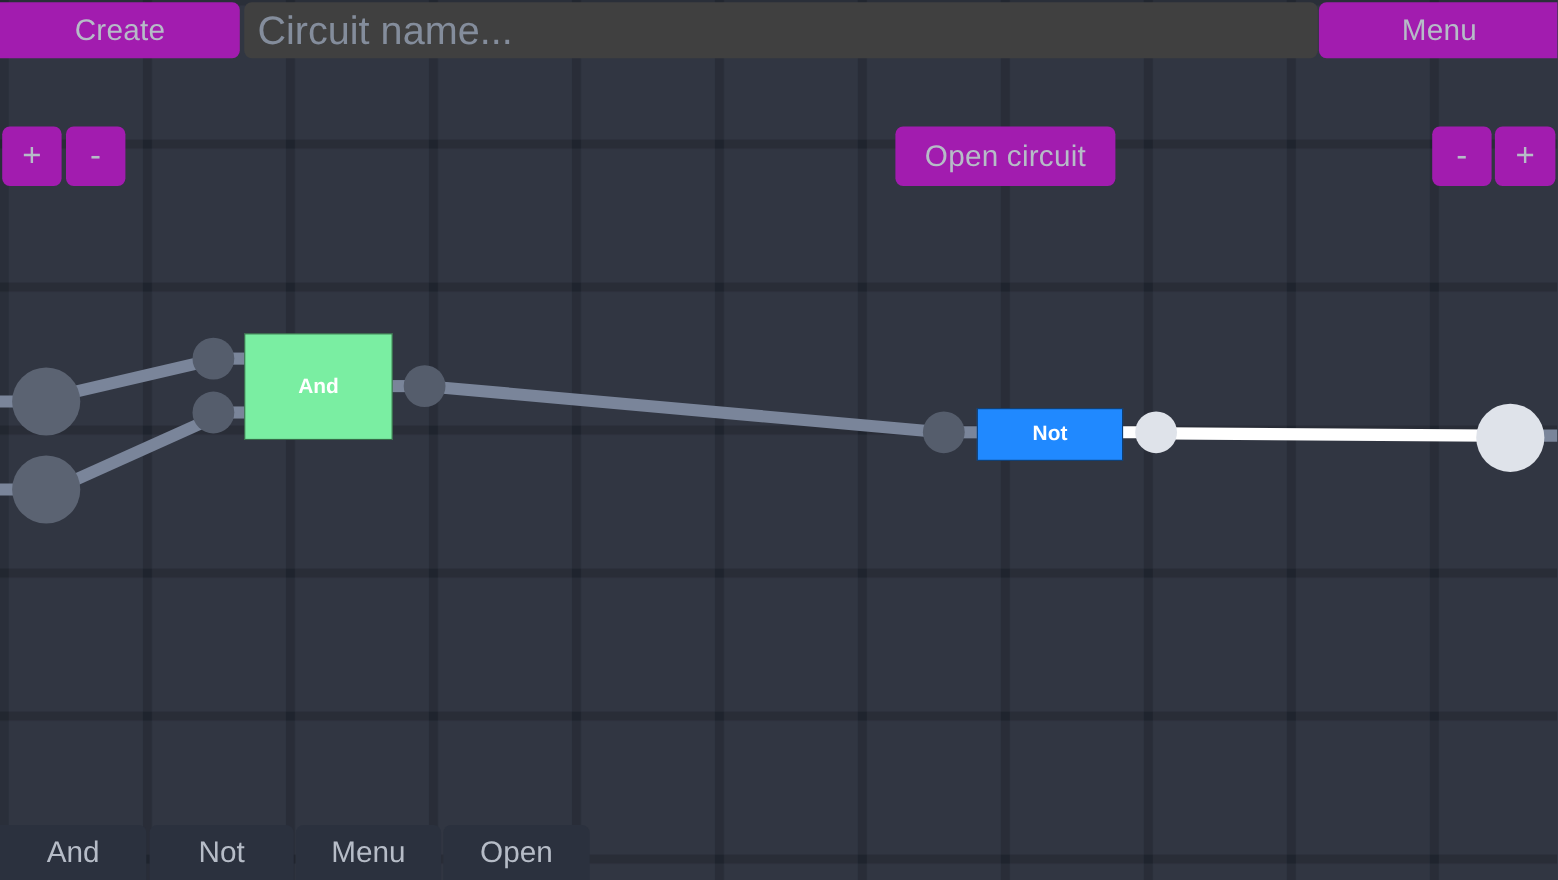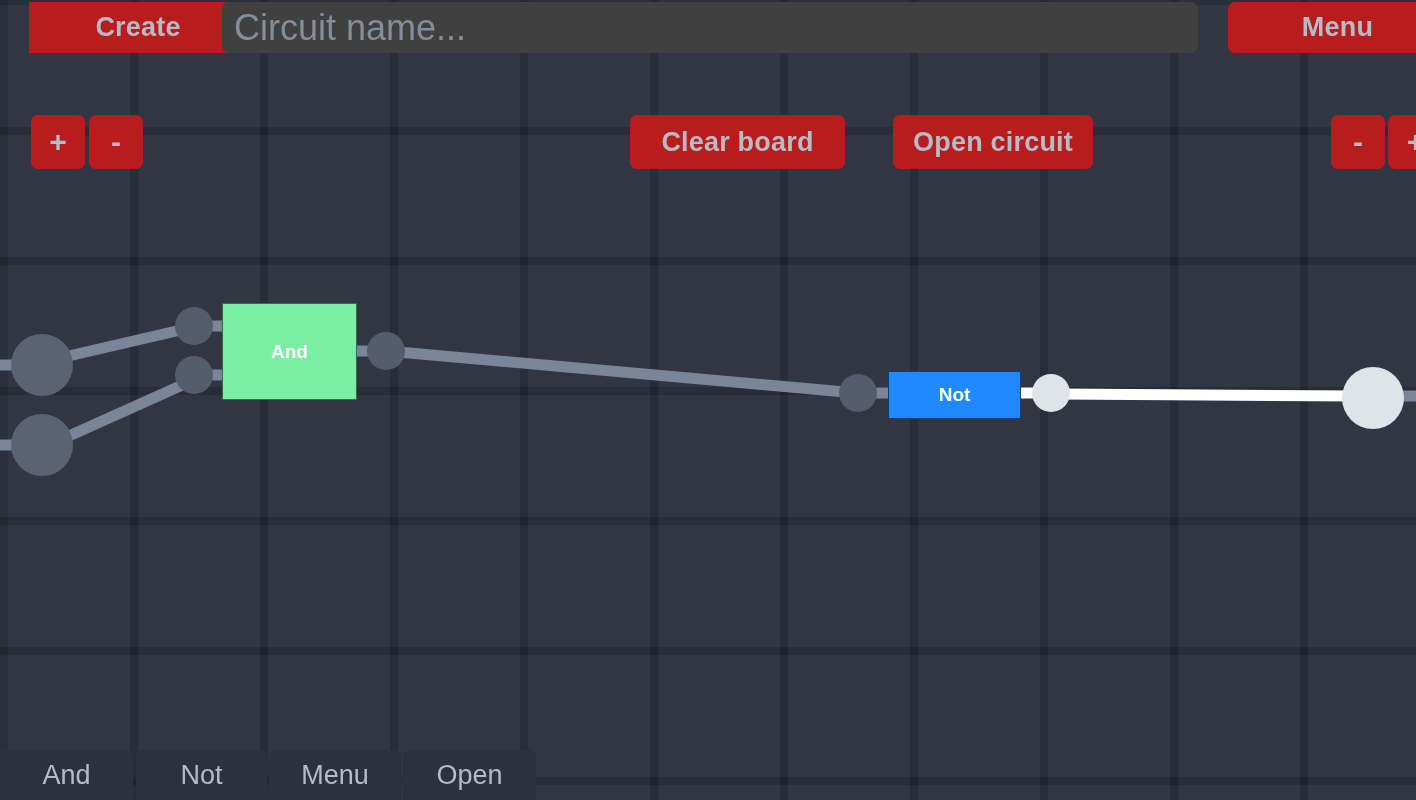--- a/index.html
+++ b/index.html
@@ -56,35 +56,34 @@
   .toolbar-row2 {
     position: absolute;
     left: 0; top: 57px;
     width: 1416px;
     height: 56px;
     z-index: 40;
   }
 
   .tb-btn {
     position: absolute;
-    background: #b91c1c;
+    background: #a21caf;
     border: none;
     border-radius: 7px;
     color: #b6bcc7;
     font-family: "Liberation Sans", sans-serif;
-    font-weight: 700;
+    font-weight: 400;
     font-size: 27px;
     letter-spacing: .2px;
     display: flex;
     align-items: center;
     justify-content: center;
     cursor: pointer;
     user-select: none;
     white-space: nowrap;
-    margin-left: 29px;
   }
 
   .tb-input {
     position: absolute;
     background: #404040;
     border: none;
     border-radius: 7px;
     color: #d6dae2;
     font-family: "Liberation Sans", sans-serif;
     font-weight: 300;
@@ -96,21 +95,21 @@
 
   #btn-create   { left: 0px;    top: 2px;  width: 218px; height: 51px; border-radius: 0 7px 7px 0; }
   #input-name   { left: 222px;  top: 2px;  width: 976px; height: 51px; }
   #btn-menu     { left: 1199px; top: 2px;  width: 219px; height: 51px; border-radius: 7px 0 0 7px; }
 
   #btn-zoom-in-l  { left: 2px;   top: 58px; width: 54px; height: 54px; font-size: 30px; }
   #btn-zoom-out-l { left: 60px;  top: 58px; width: 54px; height: 54px; font-size: 30px; }
 
   #btn-delete-circuit { left: 394px; top: 58px; width: 206px; height: 54px; }
   #btn-clear-board    { left: 601px; top: 58px; width: 215px; height: 54px; }
-  #btn-open-circuit   { left: 864px; top: 58px; width: 200px; height: 54px; text-align: right; }
+  #btn-open-circuit   { left: 814px; top: 58px; width: 200px; height: 54px; text-align: right; }
 
   #btn-zoom-out-r { left: 1302px; top: 58px; width: 54px; height: 54px; font-size: 30px; }
   #btn-zoom-in-r  { left: 1359px; top: 58px; width: 55px; height: 54px; font-size: 30px; }
 
   
   .canvas {
     position: absolute;
     left: 0; top: 113px;
     width: 1416px;
     height: 615px;
@@ -220,21 +219,20 @@
   <div class="toolbar-row1">
     <button class="tb-btn" id="btn-create">Create</button>
     <input class="tb-input" id="input-name" type="text" placeholder="Circuit name..." style="">
     <button class="tb-btn" id="btn-menu">Menu</button>
   </div>
 
   <div class="toolbar-row2">
     <button class="tb-btn" id="btn-zoom-in-l">+</button>
     <button class="tb-btn" id="btn-zoom-out-l">-</button>
 
-    <button class="tb-btn" id="btn-clear-board">Clear board</button>
     <button class="tb-btn" id="btn-open-circuit">Open circuit</button>
 
     <button class="tb-btn" id="btn-zoom-out-r">-</button>
     <button class="tb-btn" id="btn-zoom-in-r">+</button>
   </div>
 
   <div class="palette">
     <button class="pal-btn" id="pal-and">And</button>
     <button class="pal-btn" id="pal-not">Not</button>
     <button class="pal-btn" id="pal-nand">Menu</button>

